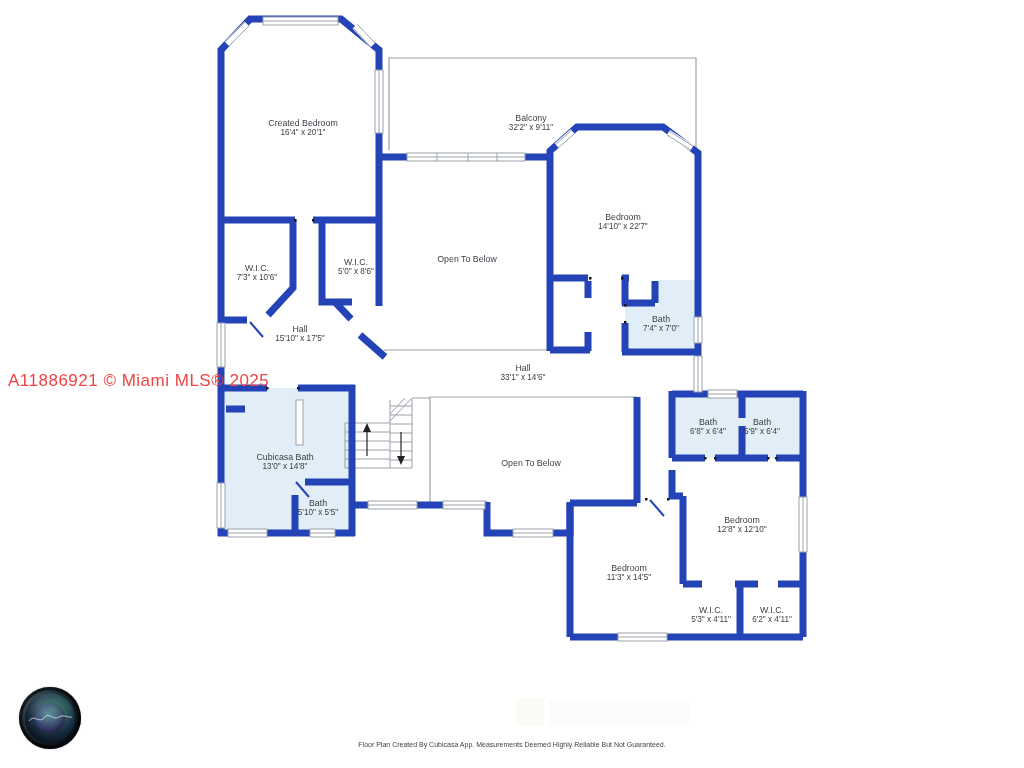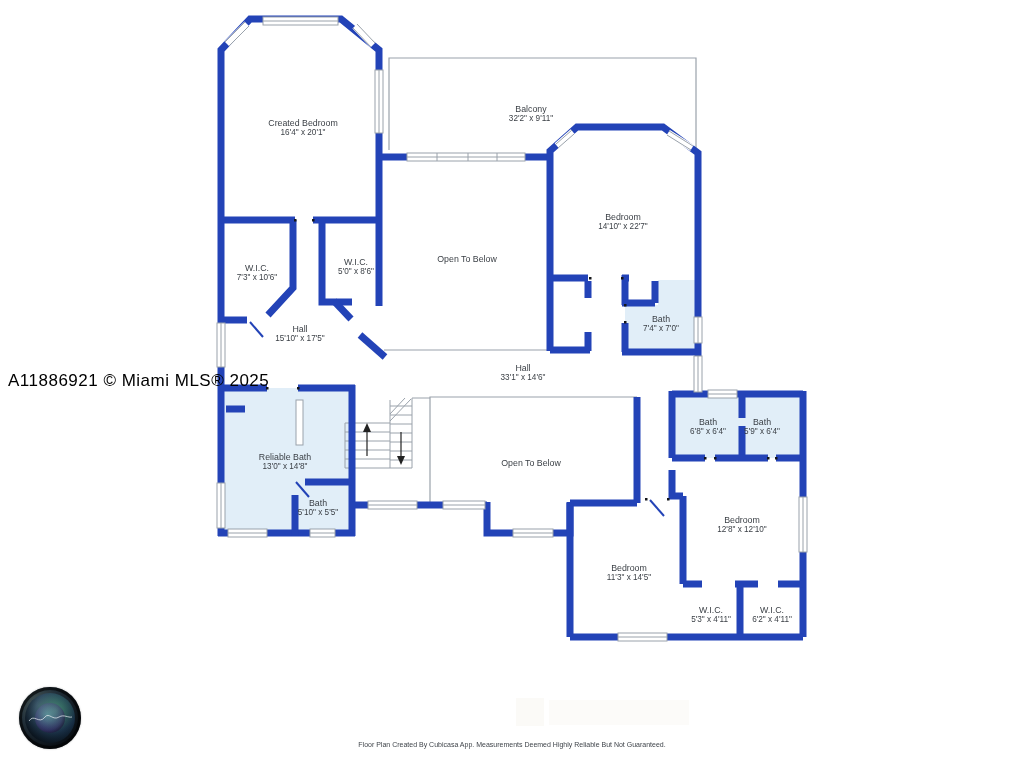--- a/index.html
+++ b/index.html
@@ -10,21 +10,21 @@
   }
   #plan-svg{position:absolute;left:0;top:0;}
   .room-label{
     position:absolute;transform:translate(-50%,-50%);
     text-align:center;color:#3a3f45;white-space:nowrap;z-index:5;
   }
   .rname{font-size:8.8px;line-height:10px;}
   .rdims{font-size:8.2px;line-height:9.5px;}
   .watermark{
     position:absolute;left:8px;top:371px;z-index:6;
-    font-size:17px;letter-spacing:.5px;color:#000000;
+    font-size:17px;letter-spacing:.5px;color:#ef4444;
   }
   .disclaimer{
     position:absolute;left:0;top:741px;width:1024px;text-align:center;
     font-size:7px;color:#3f444a;z-index:6;
   }
   .faint-wm{position:absolute;z-index:1;}
   .faint-wm-a{left:516px;top:698px;width:28px;height:28px;background:#fbfaf7;}
   .faint-wm-b{left:549px;top:700px;width:140px;height:25px;background:#fcfbf9;}
   .logo{
     position:absolute;left:19px;top:687px;width:62px;height:62px;border-radius:50%;z-index:6;
@@ -195,21 +195,21 @@
       <rect x="714" y="457" width="2.5" height="2.5"></rect>
     <rect x="767" y="457" width="2.5" height="2.5"></rect>
       <rect x="775" y="457" width="2.5" height="2.5"></rect>
   </g>
 </svg>
 
 <div class="room-label" style="left:303px;top:128px">
   <div class="rname">Created Bedroom</div>
   <div class="rdims">16'4" x 20'1"</div>
 </div>
-<div class="room-label" style="left:531px;top:114px">
+<div class="room-label" style="left:531px;top:123px">
   <div class="rname">Balcony</div>
   <div class="rdims">32'2" x 9'11"</div>
 </div>
 <div class="room-label" style="left:623px;top:222px">
   <div class="rname">Bedroom</div>
   <div class="rdims">14'10" x 22'7"</div>
 </div>
 <div class="room-label" style="left:467px;top:259px">
   <div class="rname">Open To Below</div>
 </div>
@@ -230,21 +230,21 @@
   <div class="rdims">7'4" x 7'0"</div>
 </div>
 <div class="room-label" style="left:523px;top:373px">
   <div class="rname">Hall</div>
   <div class="rdims">33'1" x 14'6"</div>
 </div>
 <div class="room-label" style="left:531px;top:463px">
   <div class="rname">Open To Below</div>
 </div>
 <div class="room-label" style="left:285px;top:462px">
-  <div class="rname">Reliable Bath</div>
+  <div class="rname">Cubicasa Bath</div>
   <div class="rdims">13'0" x 14'8"</div>
 </div>
 <div class="room-label" style="left:318px;top:508px">
   <div class="rname">Bath</div>
   <div class="rdims">5'10" x 5'5"</div>
 </div>
 <div class="room-label" style="left:708px;top:427px">
   <div class="rname">Bath</div>
   <div class="rdims">6'8" x 6'4"</div>
 </div>

